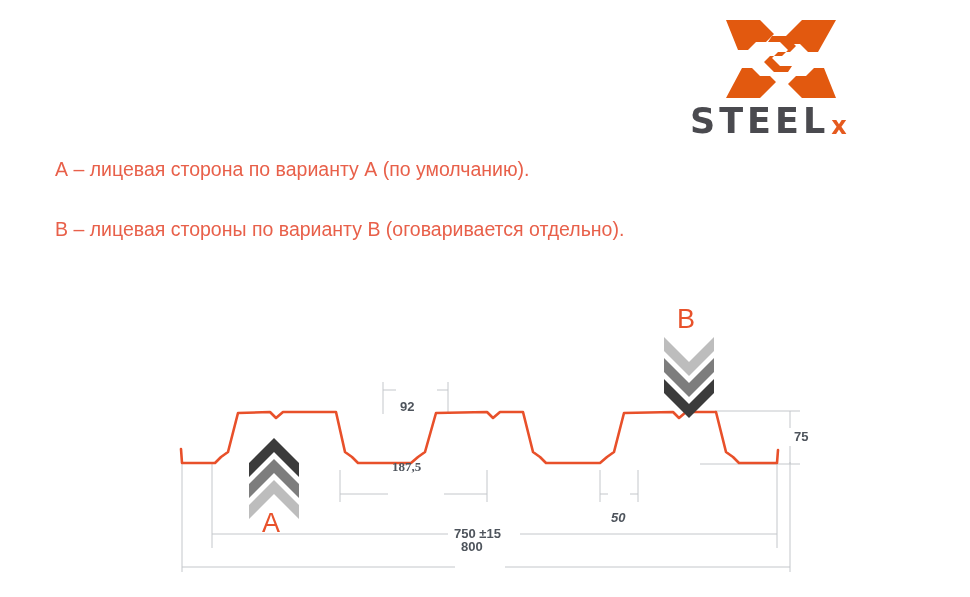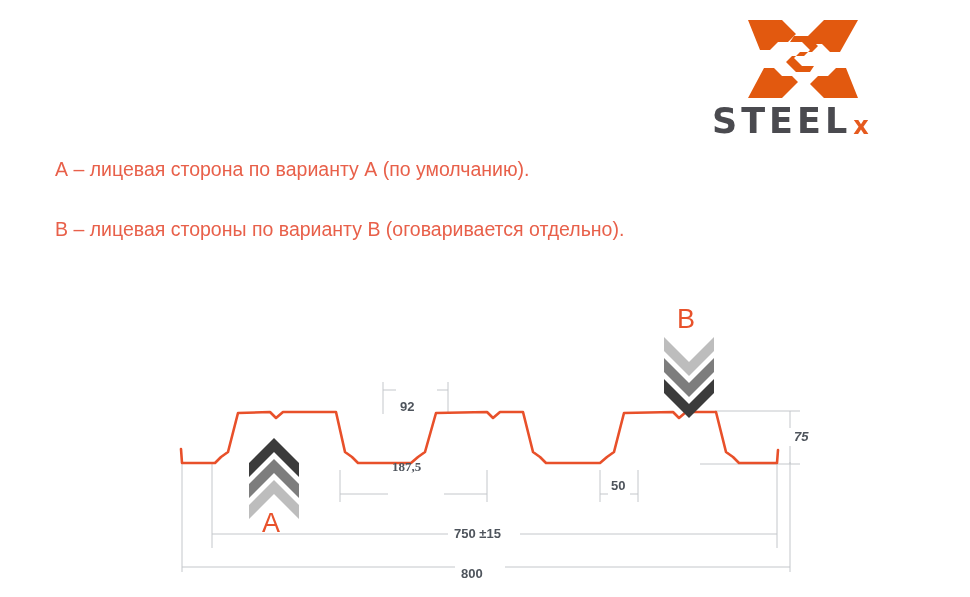--- a/index.html
+++ b/index.html
@@ -18,21 +18,20 @@
     overflow: hidden;
   }
 
   
   #logo-block {
     position: absolute;
     left: 690px;
     top: 18px;
     width: 230px;
     height: 125px;
-    margin-left: 22px;
   }
   #logo-mark {
     position: absolute;
     left: 36px;
     top: 0px;
     width: 110px;
     height: 82px;
   }
   #logo-wordmark {
     position: absolute;
@@ -192,18 +191,18 @@
       <path d="M664,358 L689,383 L714,358 L714,372 L689,397 L664,372 Z" fill="#7d7d7d"></path>
       <path d="M664,379 L689,404 L714,379 L714,393 L689,418 L664,393 Z" fill="#3b3b3b"></path>
     </g>
   </svg>
 
   <div class="marker-letter" id="marker-a-letter">А</div>
   <div class="marker-letter" id="marker-b-letter">В</div>
 
   <div class="dim-text" style="left:400px; top:373px;margin-top:27px;">92</div>
   <div class="dim-text" style="left:392px; top:460px;font-family:Liberation Serif, serif;">187,5</div>
-  <div class="dim-text" style="left:611px; top:479px;">50</div>
-  <div class="dim-text" style="left:794px; top:430px;font-style:italic;">75</div>
+  <div class="dim-text" style="left:611px; top:511px;font-style:italic;">50</div>
+  <div class="dim-text" style="left:794px; top:430px;">75</div>
   <div class="dim-text" style="left:454px; top:527px;text-align:right;">750 ±15</div>
-  <div class="dim-text" style="left:461px; top:567px;">800</div>
+  <div class="dim-text" style="left:461px; top:540px;">800</div>
 
 </div>
 
 </body></html>

